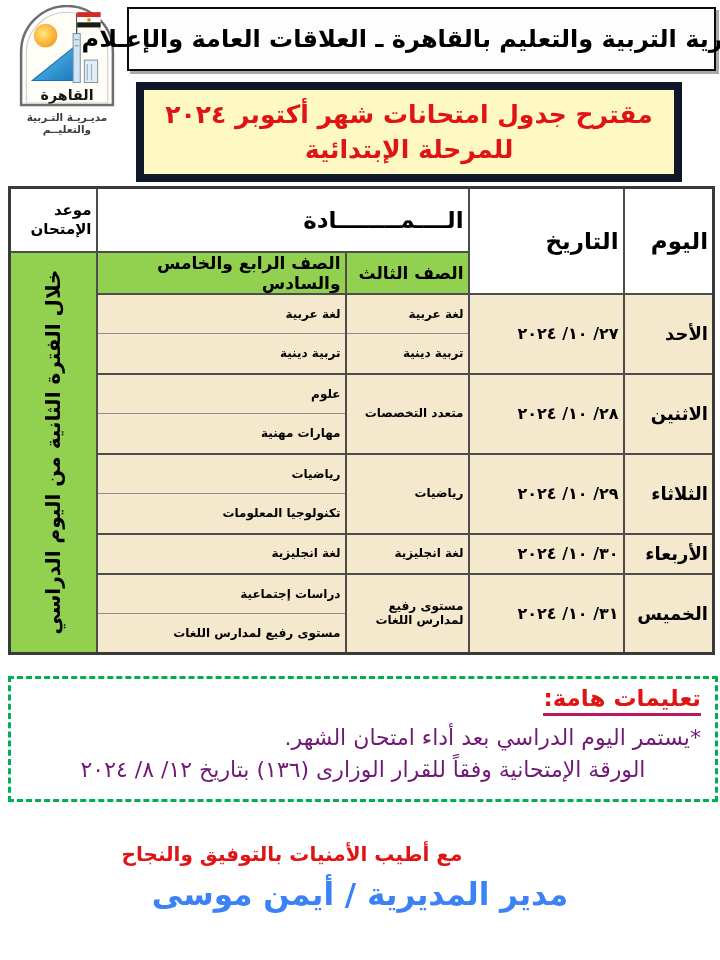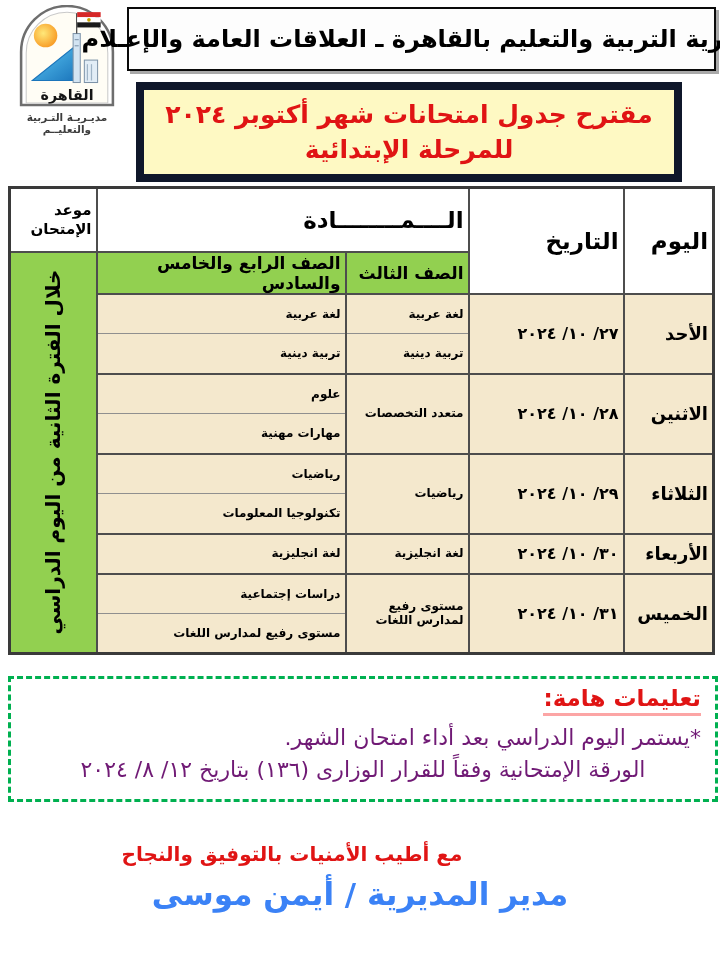--- a/index.html
+++ b/index.html
@@ -37,21 +37,21 @@
   td.date-cell{font-size:16px;}
   td.subj{font-size:12px;line-height:1.2;}
   td.time-cell{position:relative;background:#F4E8CD;}
   .vtext{position:absolute;top:50%;left:50%;transform:translate(-50%,-50%) rotate(-90deg);
          white-space:nowrap;font-size:20px;font-weight:bold;color:#000;}
 
   
   .instr{position:absolute;top:676px;left:8px;width:676px;min-height:104px;
          border:3px dashed #00B050;background:#fff;padding:6px 14px 10px 14px;text-align:right;}
   .instr-title{display:inline-block;color:#E01414;font-size:23px;font-weight:bold;
-               border-bottom:3px solid #fca5a5;padding-bottom:2px;margin-bottom:6px;}
+               border-bottom:3px solid #be185d;padding-bottom:2px;margin-bottom:6px;}
   .instr-line{color:#701a75;font-size:22px;font-weight:normal;line-height:1.45;}
   .instr-line.centered{text-align:center;}
 
   
   .wishes{position:absolute;top:842px;left:0;width:584px;text-align:center;
           color:#E01414;font-size:20px;font-weight:bold;}
   .signature{position:absolute;top:876px;left:0;width:720px;text-align:center;
              color:#3b82f6;font-size:31px;font-weight:bold;}
 </style>
 </head>

